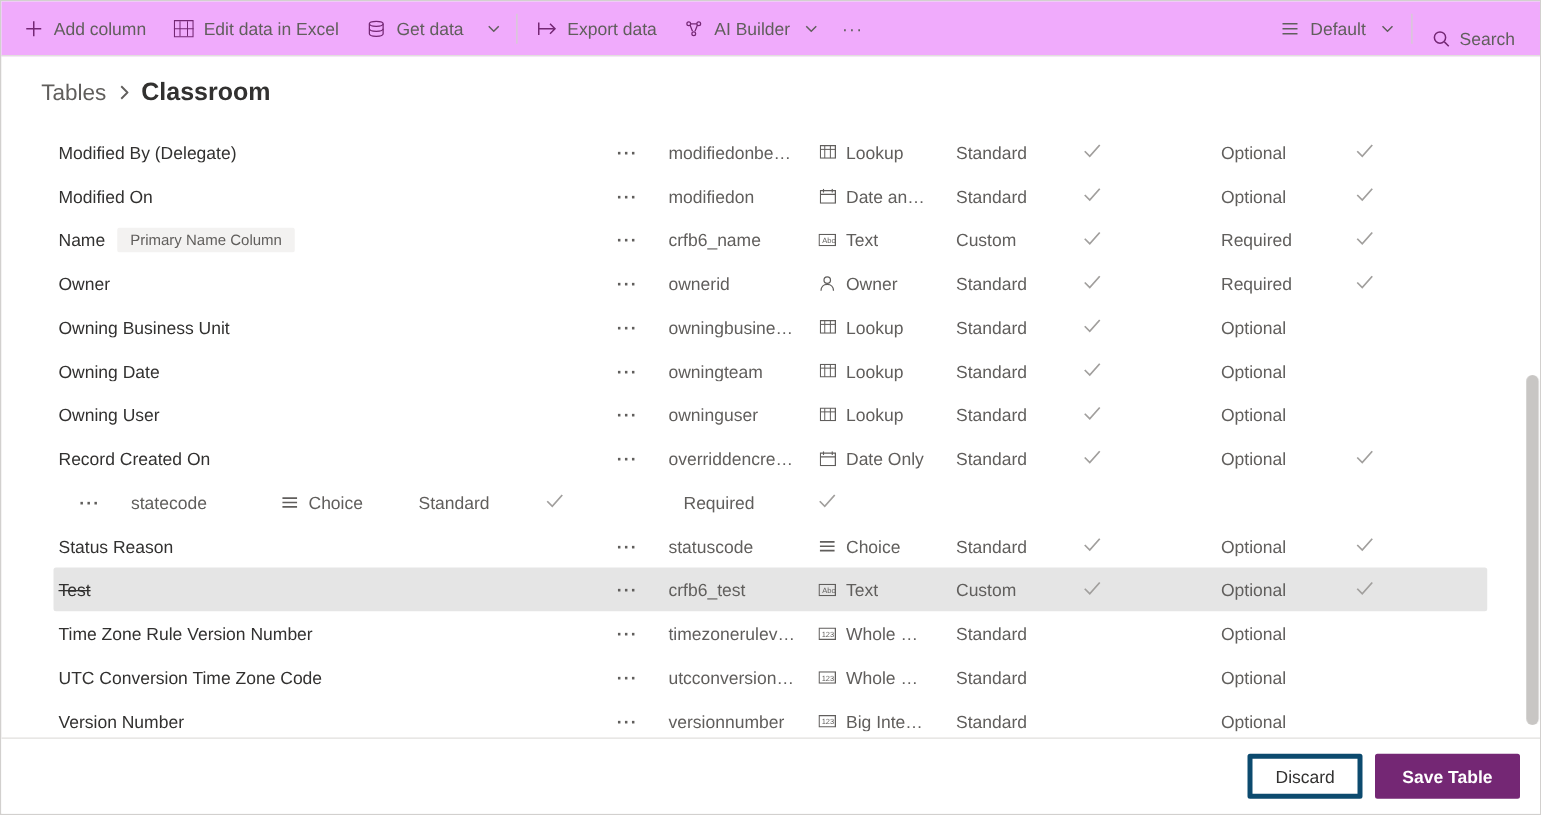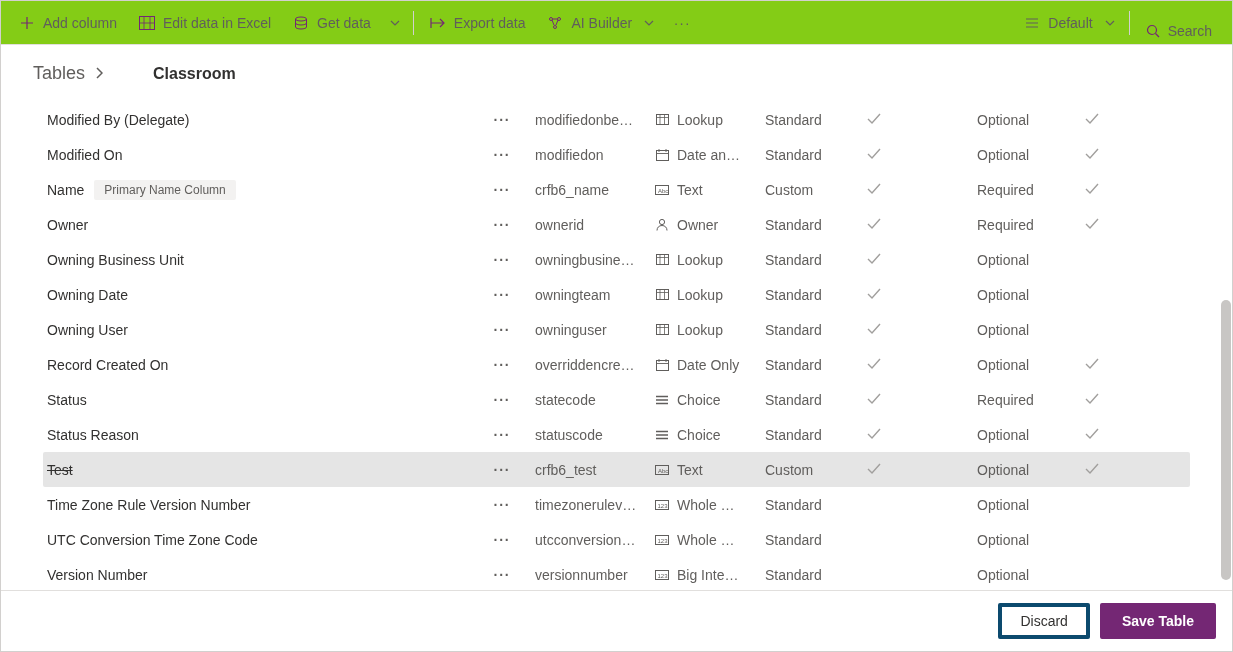--- a/index.html
+++ b/index.html
@@ -13,21 +13,21 @@
       border: 1px solid #d2d0ce;
       display: flex;
       flex-direction: column;
       overflow: hidden;
     }
     
     .toolbar {
       display: flex;
       align-items: center;
       height: 44px;
-      background: #84cc16;
+      background: #f0abfc;
       border-bottom: 1px solid #e1dfdd;
       padding: 0 8px;
       gap: 2px;
     }
     .toolbar-btn {
       display: inline-flex;
       align-items: center;
       gap: 8px;
       padding: 0 10px;
       height: 32px;
@@ -72,21 +72,21 @@
     
     .breadcrumb {
       display: flex;
       align-items: center;
       gap: 10px;
       padding: 18px 0 18px 32px;
       font-size: 18px;
     }
     .breadcrumb-parent { color: #605e5c; }
     .breadcrumb-sep { color: #605e5c; }
-    .breadcrumb-current { font-weight: 600; font-size: 16px; margin-left: 40px; }
+    .breadcrumb-current { font-weight: 600; font-size: 20px; }
     
     .table-wrap { flex: 1; overflow: auto; padding: 0 42px; }
     .row {
       display: flex;
       align-items: center;
       min-height: 35px;
       border-radius: 2px;
     }
     .row.highlighted { background: #e5e5e5; }
     .cell { display: flex; align-items: center; padding: 0 4px; color: #605e5c; font-size: 14px; overflow: hidden; text-overflow: ellipsis; white-space: nowrap; }
@@ -454,23 +454,20 @@
           </svg></span>
       </div>
       <div class="cell cell-req">Optional</div>
       <div class="cell cell-check2 check">
         <span><svg width="14" height="12" viewBox="0 0 14 12">
             <path d="M1 6l4 4L13 1" stroke="#a19f9d" fill="none" stroke-width="1.4"></path>
           </svg></span>
       </div>
     </div>
     <div class="row">
-      <div class="cell cell-name">
-        <span>Status</span>
-      </div>
       <div class="cell cell-more">
         <span>···</span>
       </div>
       <div class="cell cell-schema">statecode</div>
       <div class="cell cell-type">
         <span class="type-icon">
           <svg width="12" height="10" viewBox="0 0 12 10">
             <path d="M0 1.5h12M0 5h12M0 8.5h12" stroke="#605e5c" stroke-width="1.3"></path>
           </svg>
         </span>

